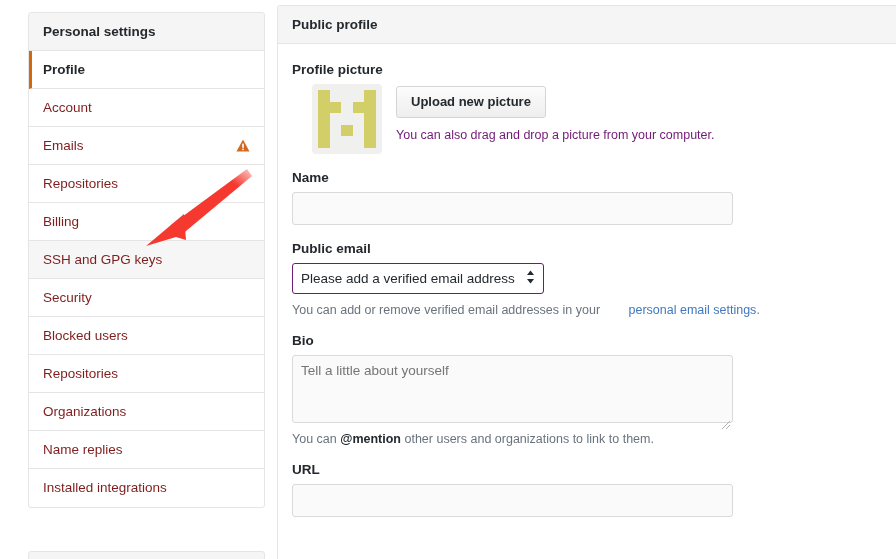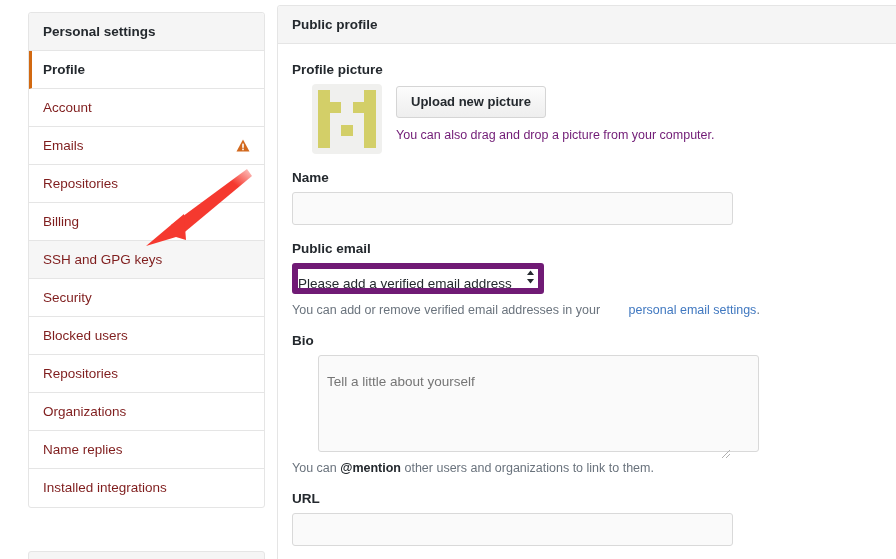--- a/index.html
+++ b/index.html
@@ -120,44 +120,43 @@
     padding: 6px 8px;
     font-size: 13.5px; font-family: "Liberation Sans", sans-serif;
     color: #24292e;
     outline: none;
   }
   .sel-wrap {
     position: relative; display: inline-block;
   }
   .sel {
     width: 252px; height: 31px;
-    border: 6px solid #701a75; border-radius: 3px;
+    border: 1px solid #701a75; border-radius: 3px;
     background: #fff;
-    padding: 5px 30px 5px 0;
+    padding: 5px 30px 5px 8px;
     font-size: 13.5px; color: #24292e;
     line-height: 20px;
     cursor: pointer;
     white-space: nowrap; overflow: hidden;
   }
   .sel-arrows {
     position: absolute; right: 9px; top: 50%;
     transform: translateY(-50%);
     pointer-events: none;
   }
   .bio {
     position: relative;
-    width: 441px; height: 97px;
+    width: 441px; height: 68px;
     border: 1px solid #d9d9d9; border-radius: 3px;
     background: #fafafa;
-    padding: 18px 8px;
+    padding: 7px 8px;
     font-size: 13.5px; color: #b0b0b0;
     font-family: "Liberation Sans", sans-serif;
     resize: none; outline: none;
     overflow: hidden;
-    margin-left: 26px;
   }
   .grip {
     position: absolute; right: 2px; bottom: 1px;
     width: 10px; height: 10px; pointer-events: none;
   }
   .sect { margin-bottom: 16px; }
 
   
   .arrow { position: absolute; left: 0; top: 0; pointer-events: none; }
 </style>

